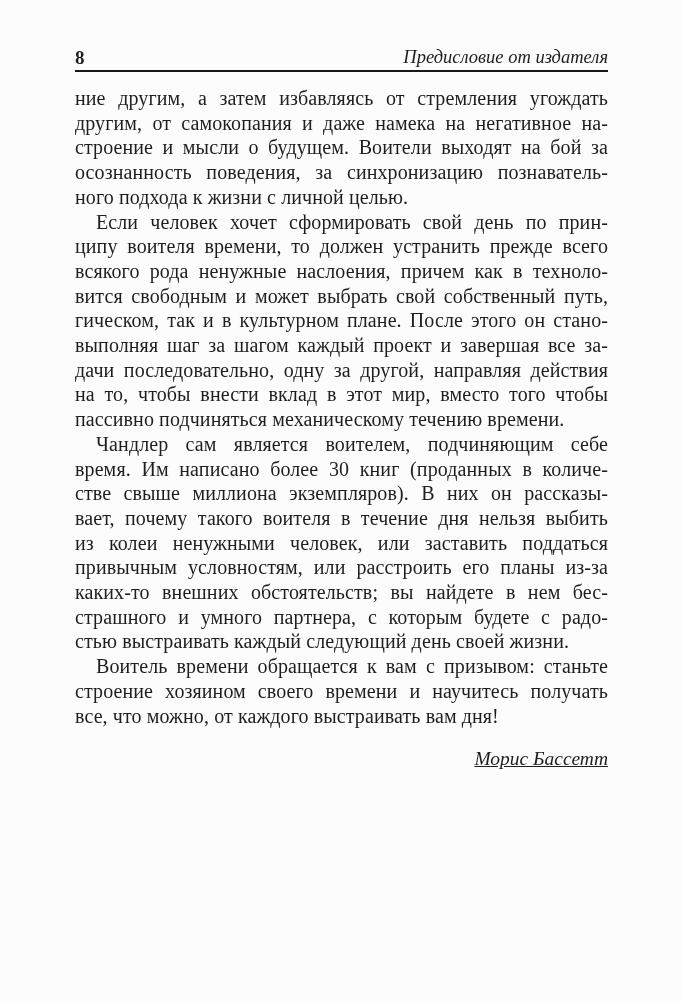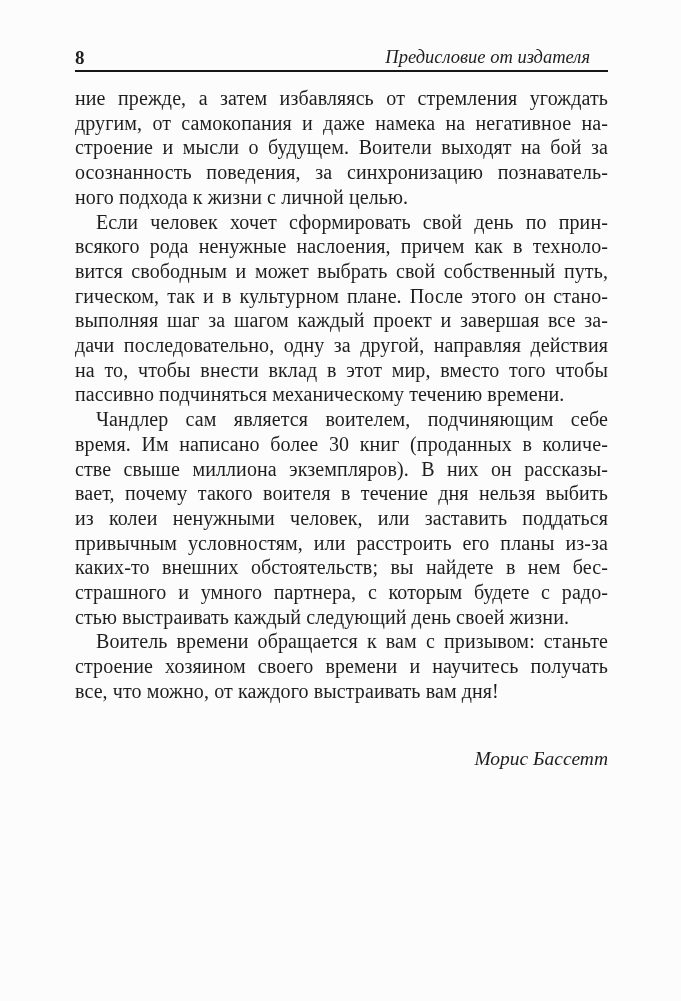--- a/index.html
+++ b/index.html
@@ -26,21 +26,21 @@
   }
   .page-number {
     position: absolute;
     left: 0;
     bottom: 2px;
     font-weight: bold;
     font-size: 19px;
   }
   .running-title {
     position: absolute;
-    right: 18px;
+    right: 0;
     bottom: 2px;
     font-style: italic;
     font-size: 18.5px;
   }
   .header-rule {
     position: absolute;
     left: 0;
     right: 0;
     bottom: -3px;
     height: 2px;
@@ -70,45 +70,47 @@
     text-indent: 21px;
   }
   .signature {
     position: absolute;
     top: 748px;
     right: 73px;
     left: 75px;
     text-align: right;
     font-style: italic;
     font-size: 19.5px;
+    text-decoration: underline;
   }
 </style>
 </head>
 <body>
 
 <div class="page">
 
   <div class="header">
     <span class="page-number">8</span>
     <span class="running-title">Предисловие от издателя</span>
     <div class="header-rule"></div>
   </div>
 
   <div class="body-text">
 
     <div class="para">
-      <div class="line">ние прежде, а затем избавляясь от стремления угождать</div>
+      <div class="line">ние другим, а затем избавляясь от стремления угождать</div>
       <div class="line">другим, от самокопания и даже намека на негативное на-</div>
       <div class="line">строение и мысли о будущем. Воители выходят на бой за</div>
       <div class="line">осознанность поведения, за синхронизацию познаватель-</div>
       <div class="line end">ного подхода к жизни с личной целью.</div>
     </div>
 
     <div class="para">
       <div class="line indent">Если человек хочет сформировать свой день по прин-</div>
+      <div class="line">ципу воителя времени, то должен устранить прежде всего</div>
       <div class="line">всякого рода ненужные наслоения, причем как в техноло-</div>
       <div class="line">вится свободным и может выбрать свой собственный путь,</div>
       <div class="line">гическом, так и в культурном плане. После этого он стано-</div>
       <div class="line">выполняя шаг за шагом каждый проект и завершая все за-</div>
       <div class="line">дачи последовательно, одну за другой, направляя действия</div>
       <div class="line">на то, чтобы внести вклад в этот мир, вместо того чтобы</div>
       <div class="line end">пассивно подчиняться механическому течению времени.</div>
     </div>
 
     <div class="para">

